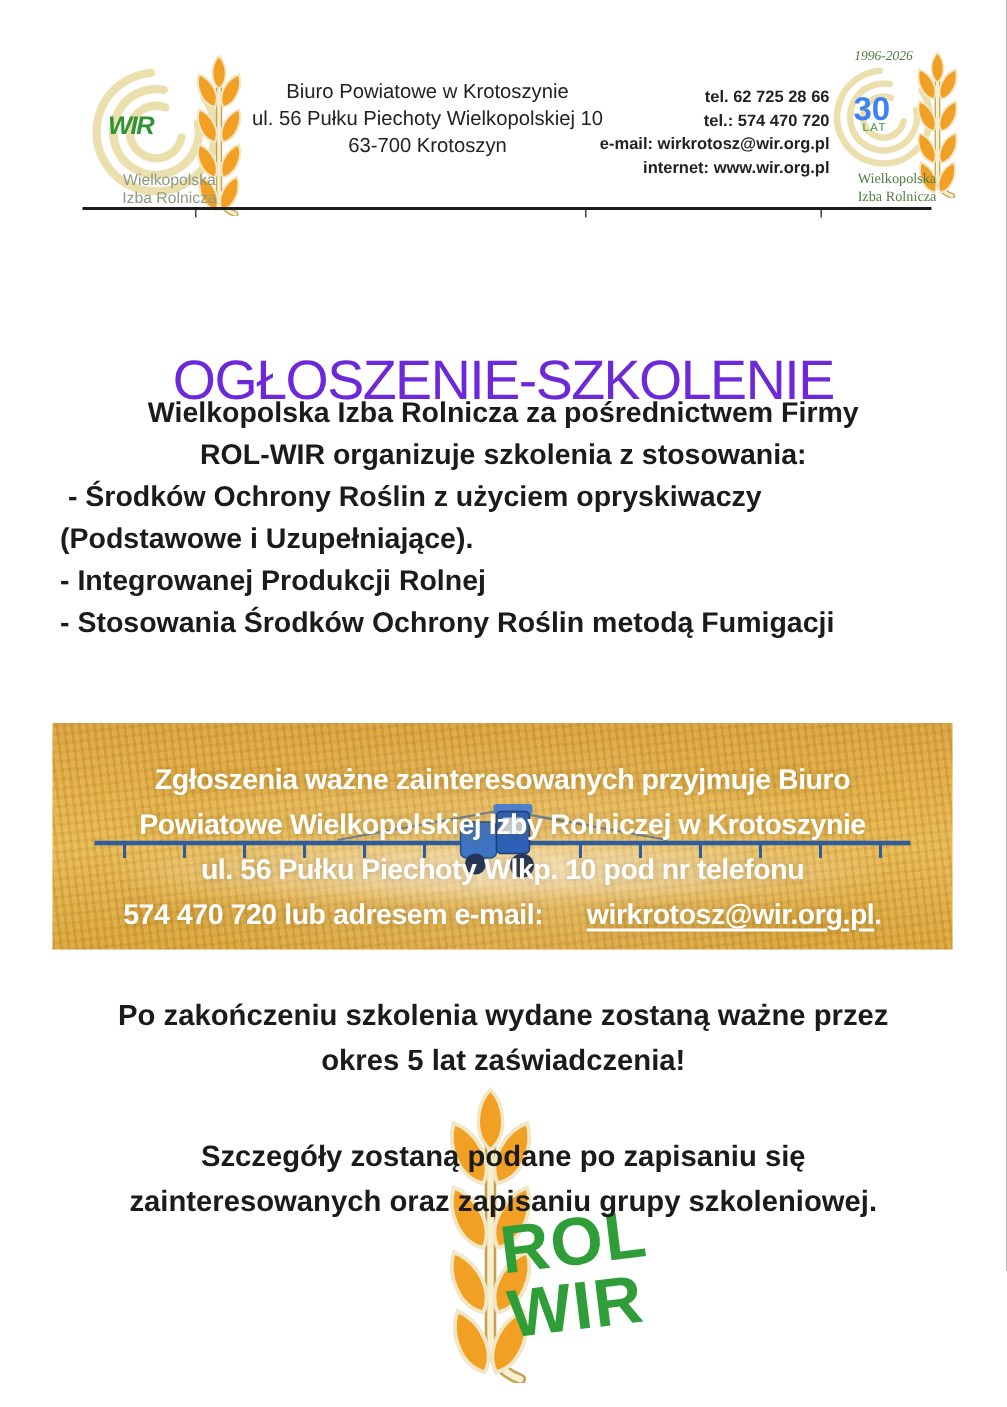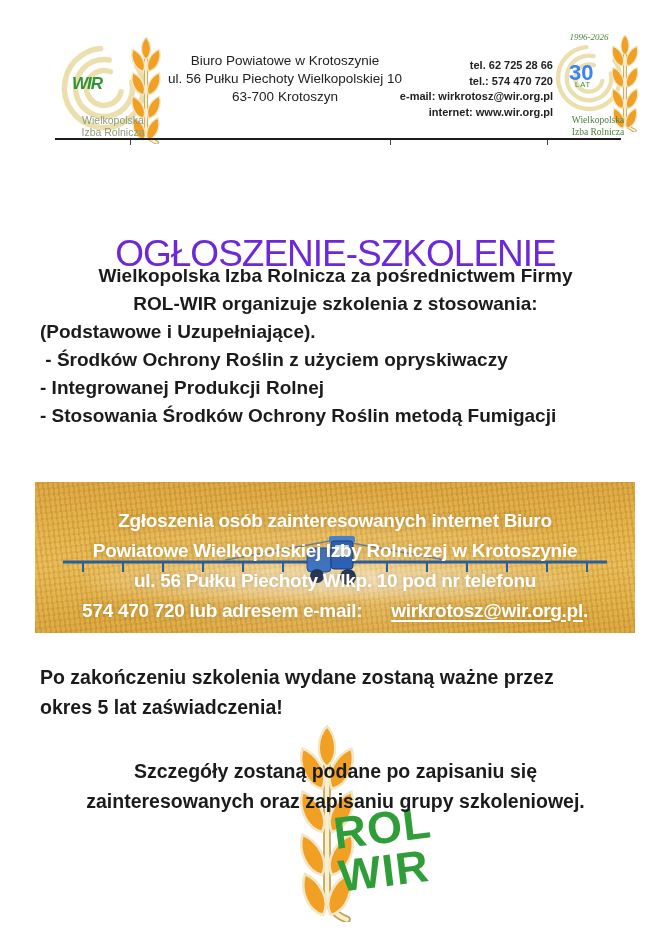--- a/index.html
+++ b/index.html
@@ -77,21 +77,21 @@
   }
   .banner .sprayer{position:absolute;left:20px;top:50px;width:560px;height:80px;z-index:1;}
   .banner .btxt{
     position:relative;z-index:2;margin-top:24px;text-align:center;
     font-weight:bold;font-size:19px;line-height:30px;letter-spacing:-0.3px;
     color:#ffffff;text-shadow:0 0 6px rgba(130,90,15,0.45);
   }
   .banner .email{text-decoration:underline;text-decoration-thickness:2px;text-underline-offset:3px;color:#fff;margin-left:24px;}
   
   .cert{
-    position:absolute;left:40px;top:662px;width:591px;text-align:left;
+    position:absolute;left:40px;top:662px;width:591px;text-align:center;
     font-weight:bold;font-size:19.5px;line-height:30px;z-index:2;
   }
   .details{
     position:absolute;left:40px;top:756px;width:591px;text-align:center;
     font-weight:bold;font-size:19.5px;line-height:30px;z-index:2;
   }
   .rolwir{position:absolute;left:286px;top:724px;width:160px;height:200px;z-index:1;}
   .rolwir .wheat{position:absolute;left:0;top:0;width:82px;height:198px;}
   .rolwir .green{
     position:absolute;left:50px;top:82px;transform:rotate(-7deg);
@@ -183,22 +183,22 @@
     <div class="hdr-tick" style="left:547px"></div>
   </header>
 
   <main>
 
     <h1 class="title">OGŁOSZENIE-SZKOLENIE</h1>
 
     <div class="body-lines">
       <div class="c">Wielkopolska Izba Rolnicza za pośrednictwem Firmy</div>
       <div class="c">ROL-WIR organizuje szkolenia z stosowania:</div>
+      <div class="l"> - Środków Ochrony Roślin z użyciem opryskiwaczy</div>
       <div class="l">(Podstawowe i Uzupełniające).</div>
-      <div class="l"> - Środków Ochrony Roślin z użyciem opryskiwaczy</div>
       <div class="l">- Integrowanej Produkcji Rolnej</div>
       <div class="l">- Stosowania Środków Ochrony Roślin metodą Fumigacji</div>
     </div>
 
     <section class="banner">
       <div class="mist"></div>
       <svg class="sprayer" viewBox="0 0 560 80">
         <path d="M8,30 H552" stroke="#2d5d9e" stroke-width="3" fill="none"></path>
         <g stroke="#2d5d9e" stroke-width="2">
           <path d="M28,30 v10"></path>
@@ -219,21 +219,21 @@
             <path d="M280,8 L390,28"></path>
         </g>
         <rect x="252" y="16" width="24" height="24" rx="4" fill="#3f74c2" stroke="#24508f"></rect>
         <rect x="274" y="4" width="26" height="7" rx="2" fill="#4c80cc"></rect>
         <rect x="276" y="9" width="22" height="28" rx="3" fill="#2b62b8" stroke="#1d3f77"></rect>
         <rect x="280" y="13" width="14" height="11" rx="1" fill="#cfe3f2"></rect>
         <circle cx="262" cy="44" r="7" fill="#22365a"></circle>
         <circle cx="293" cy="45" r="8" fill="#22365a"></circle>
       </svg>
       <div class="btxt">
-        <div>Zgłoszenia osób zainteresowanych internet Biuro</div>
+        <div>Zgłoszenia ważne zainteresowanych przyjmuje Biuro</div>
         <div>Powiatowe  Wielkopolskiej Izby Rolniczej w Krotoszynie</div>
         <div>ul. 56 Pułku Piechoty Wlkp. 10 pod nr telefonu</div>
         <div><span>574 470 720 lub adresem e-mail: </span><span class="email">wirkrotosz@wir.org.pl</span><span>.</span></div>
       </div>
     </section>
 
     <div class="cert">
       <div>Po zakończeniu szkolenia wydane zostaną ważne przez</div>
       <div>okres 5 lat zaświadczenia!</div>
     </div>

